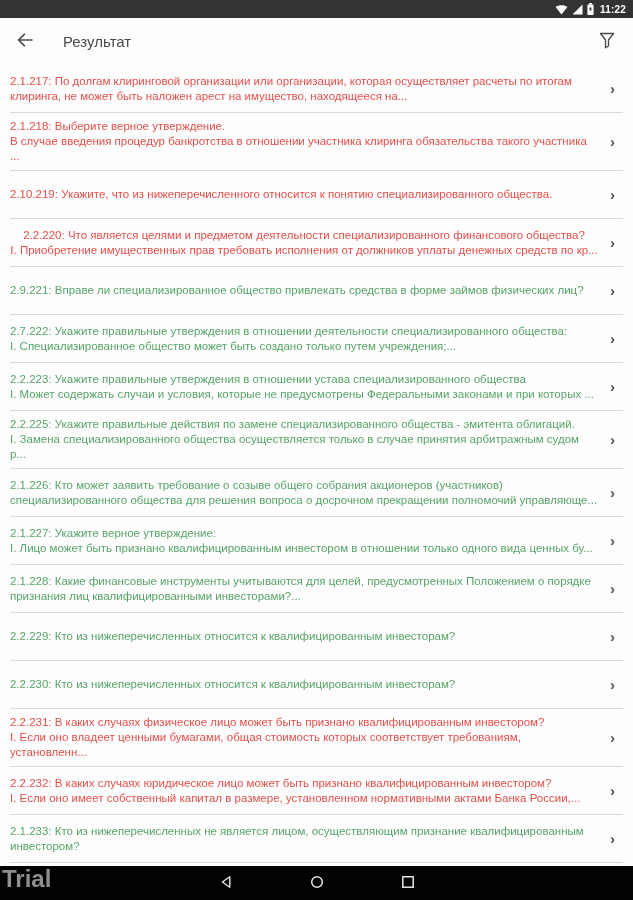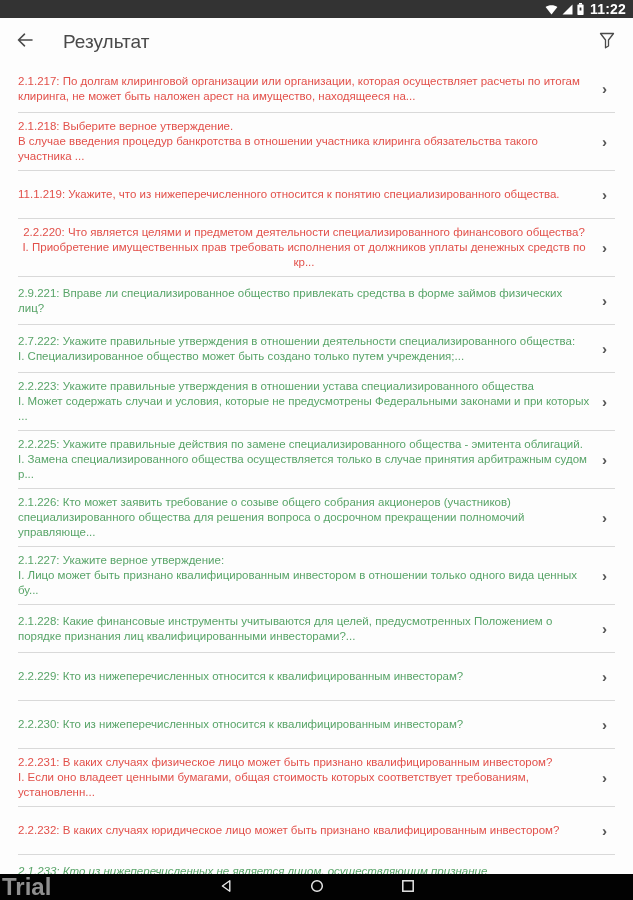--- a/index.html
+++ b/index.html
@@ -7,54 +7,54 @@
   .screen {
     position:relative; width:633px; height:900px; margin:0 auto;
     background:#fdfdfd; overflow:hidden;
   }
   
   .status-bar {
     position:absolute; top:0; left:0; right:0; height:18px;
     background:#333333; display:flex; align-items:center; justify-content:flex-end;
     padding-right:7px; gap:4px;
   }
-  .sb-time { color:#ffffff; font-size:14px; font-weight:bold; letter-spacing:0.2px; margin-left:2px; }
+  .sb-time { color:#ffffff; font-size:10px; font-weight:bold; letter-spacing:0.2px; margin-left:2px; }
   .sb-icon { display:inline-flex; align-items:center; }
   
   .toolbar {
     position:absolute; top:18px; left:0; right:0; height:47px;
     background:#fdfdfd; display:flex; align-items:center;
     box-shadow:0 1px 2px rgba(0,0,0,0.07);
   }
   .back-btn {
     background:none; border:none; padding:8px; margin-left:8px; cursor:pointer;
     display:inline-flex; align-items:center;
   }
-  .toolbar-title { font-size:19px; color:#4a4a4a; margin-left:22px; }
+  .toolbar-title { font-size:15px; color:#4a4a4a; margin-left:22px; }
   .filter-btn {
     background:none; border:none; padding:6px; margin-left:auto; margin-right:12px;
     cursor:pointer; display:inline-flex; align-items:center;
   }
   
   .list {
     position:absolute; top:65px; left:0; right:0; bottom:26px;
     overflow:hidden; background:#fdfdfd;
   }
   .row {
     display:flex; align-items:center; min-height:48px;
-    margin:0 18px; border-bottom:1px solid #d9d9d9; padding:6px 0;
+    margin:0 10px; border-bottom:1px solid #d9d9d9; padding:6px 0;
   }
   .row-text { flex:1; font-size:11.5px; line-height:15px; }
   .chevron {
     color:#555; font-size:15px; font-weight:bold; line-height:14px;
     margin:0 8px 0 12px; flex:0 0 auto;
   }
   
   .nav-bar {
-    position:absolute; left:0; right:0; bottom:0; height:26px; background:#020202;
+    position:absolute; left:0; right:0; bottom:0; height:34px; background:#020202;
   }
   .trial {
     position:absolute; left:2px; top:-1px; font-size:24px; font-weight:bold;
     color:#8f8f8f; line-height:27px; letter-spacing:0px;
   }
   .nav-buttons {
     position:absolute; left:0; right:0; top:0; bottom:0;
     display:flex; align-items:center; justify-content:center; gap:77px;
   }
   .nav-btn { background:none; border:none; padding:0; cursor:pointer; display:inline-flex; }
@@ -112,21 +112,21 @@
       </div>
       <div class="row">
         <div class="row-text" style="color: rgb(226, 80, 74);">
           <div>2.1.218: Выберите верное утверждение.</div>
           <div>В случае введения процедур банкротства в отношении участника клиринга обязательства такого участника ...</div>
         </div>
         <span class="chevron">›</span>
       </div>
       <div class="row">
         <div class="row-text" style="color: rgb(226, 80, 74);">
-          <div>11.1.219: Укажите, что из нижеперечисленного относится к понятию специализированного общества.</div>
+          <div>2.10.219: Укажите, что из нижеперечисленного относится к понятию специализированного общества.</div>
         </div>
         <span class="chevron">›</span>
       </div>
       <div class="row">
         <div class="row-text" style="color: rgb(226, 80, 74); text-align: center;">
           <div>2.2.220: Что является целями и предметом деятельности специализированного финансового общества?</div>
           <div>I. Приобретение имущественных прав требовать исполнения от должников уплаты денежных средств по кр...</div>
         </div>
         <span class="chevron">›</span>
       </div>
@@ -191,25 +191,26 @@
       <div class="row">
         <div class="row-text" style="color: rgb(226, 80, 74);">
           <div>2.2.231: В каких случаях физическое лицо может быть признано квалифицированным инвестором?</div>
           <div>I. Если оно владеет ценными бумагами, общая стоимость которых соответствует требованиям, установленн...</div>
         </div>
         <span class="chevron">›</span>
       </div>
       <div class="row">
         <div class="row-text" style="color: rgb(226, 80, 74);">
           <div>2.2.232: В каких случаях юридическое лицо может быть признано квалифицированным инвестором?</div>
-        </div>
-        <span class="chevron">›</span>
-      </div>
-      <div class="row">
-        <div class="row-text" style="color: rgb(88, 164, 104); font-style: italic;">
+          <div>I. Если оно имеет собственный капитал в размере, установленном нормативными актами Банка России,...</div>
+        </div>
+        <span class="chevron">›</span>
+      </div>
+      <div class="row">
+        <div class="row-text" style="color: rgb(88, 164, 104);">
           <div>2.1.233: Кто из нижеперечисленных не является лицом, осуществляющим признание квалифицированным инвестором?</div>
         </div>
         <span class="chevron">›</span>
       </div>
       <div class="row">
         <div class="row-text" style="color: rgb(226, 80, 74);">
           <div>2.1.234: Является ли признание лица квалифицированным инвестором на основании предоставленной им недостоверной информации основанием недействительности сделок, совершенных за счет этого лица?</div>
         </div>
       </div>
     </div>

